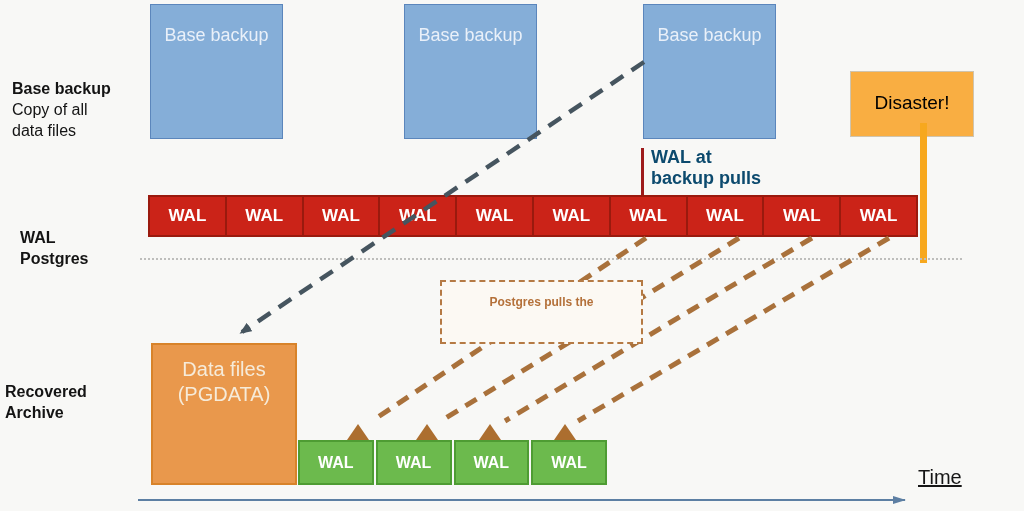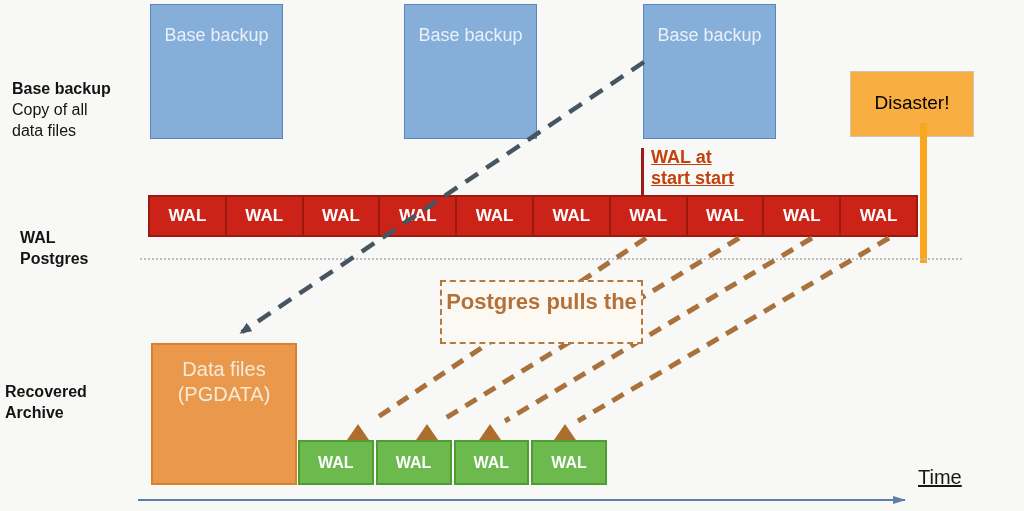--- a/index.html
+++ b/index.html
@@ -38,21 +38,21 @@
   }
   .wal-cell{
     flex:1;display:flex;align-items:center;justify-content:center;
     color:#ffffff;font-weight:bold;font-size:17px;
     border-right:2px solid #9a1a0e;
   }
   .wal-cell:last-child{border-right:none;}
 
   
   .wal-start-tick{left:641px;top:148px;width:3px;height:47px;background:#9e1b1b;}
-  .wal-start-label{left:651px;top:147px;color:#c2410c;font-weight:bold;font-size:18px;line-height:21px;text-decoration:underline;}
+  .wal-start-label{left:651px;top:147px;color:#0c4a6e;font-weight:bold;font-size:18px;line-height:21px;}
 
   
   .dotted-line{left:140px;top:258px;width:822px;height:0;border-top:2px dotted #bebebc;}
 
   
   .data-files-box{
     left:151px;top:343px;width:146px;height:142px;
     background:#e9984c;border:2px solid #d8832a;box-sizing:border-box;
     color:#f6ebd9;font-size:20px;line-height:25px;text-align:center;padding-top:12px;
   }
@@ -60,21 +60,21 @@
   .green-cell{
     flex:1;background:#6cba4d;border:2px solid #4e9c33;box-sizing:border-box;
     display:flex;align-items:center;justify-content:center;
     color:#ffffff;font-weight:bold;font-size:16px;
   }
 
   
   .pulls-box{
     left:440px;top:280px;width:203px;height:64px;
     background:#fcf9f3;border:2px dashed #b57a44;box-sizing:border-box;
-    color:#b4713a;font-weight:bold;font-size:22px;line-height:22px;
+    color:#b4713a;font-weight:bold;font-size:12px;line-height:22px;
     text-align:center;padding-top:9px;
   }
 
   .time-label{left:918px;top:466px;color:#161616;font-size:20px;text-decoration:underline;}
 
   svg.connectors{left:0;top:0;pointer-events:none;}
 </style>
 </head>
 <body>
 
@@ -120,21 +120,21 @@
     <div class="wal-cell">WAL</div>
     <div class="wal-cell">WAL</div>
     <div class="wal-cell">WAL</div>
     <div class="wal-cell">WAL</div>
     <div class="wal-cell">WAL</div>
   </div>
 
   <div class="abs wal-start-tick"></div>
   <div class="abs wal-start-label">
     <div>WAL at</div>
-    <div>start start</div>
+    <div>backup pulls</div>
   </div>
 
   <div class="abs dotted-line"></div>
 
   <div class="abs data-files-box">
     <div>Data files</div>
     <div>(PGDATA)</div>
   </div>
 
   <div class="abs green-row">

